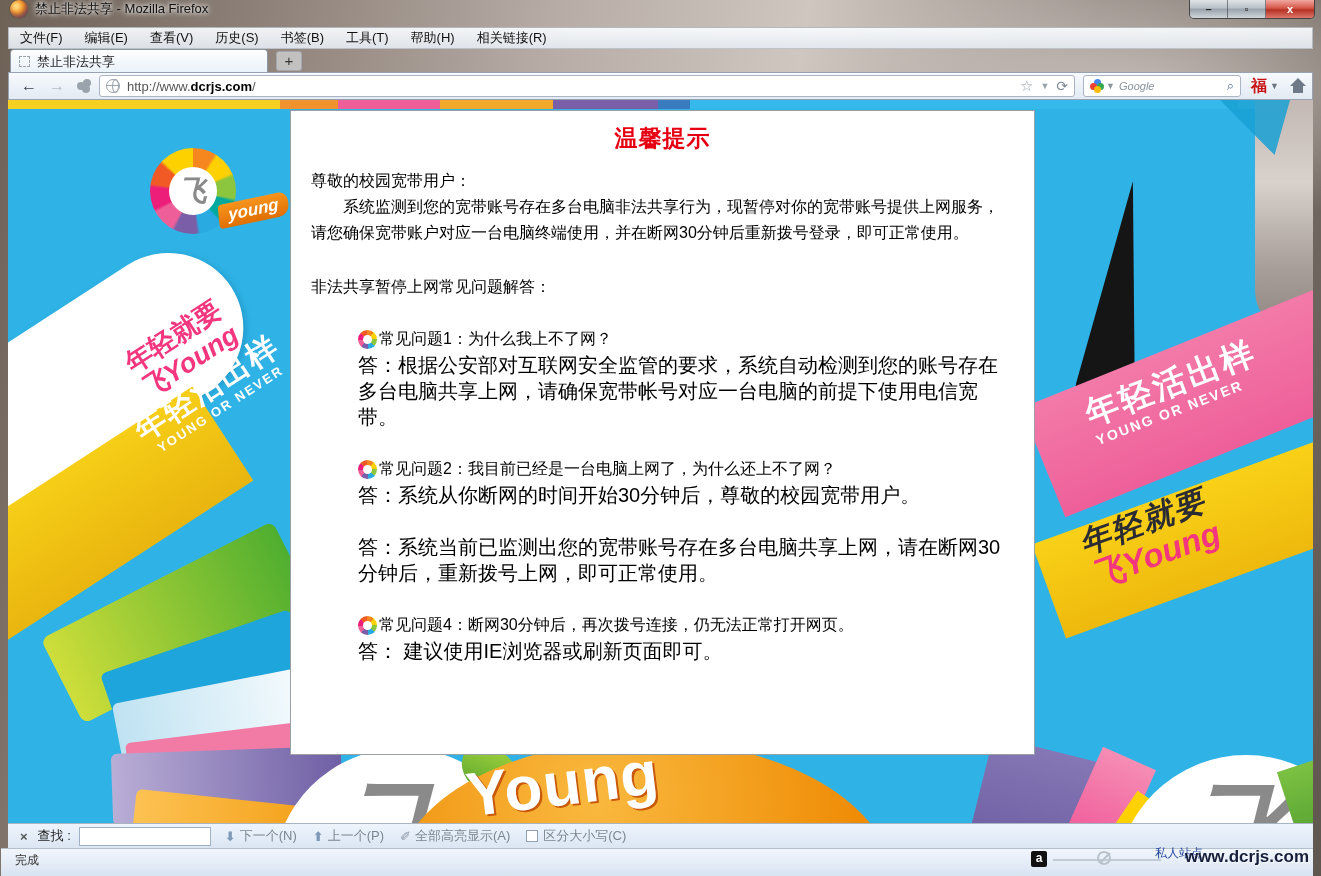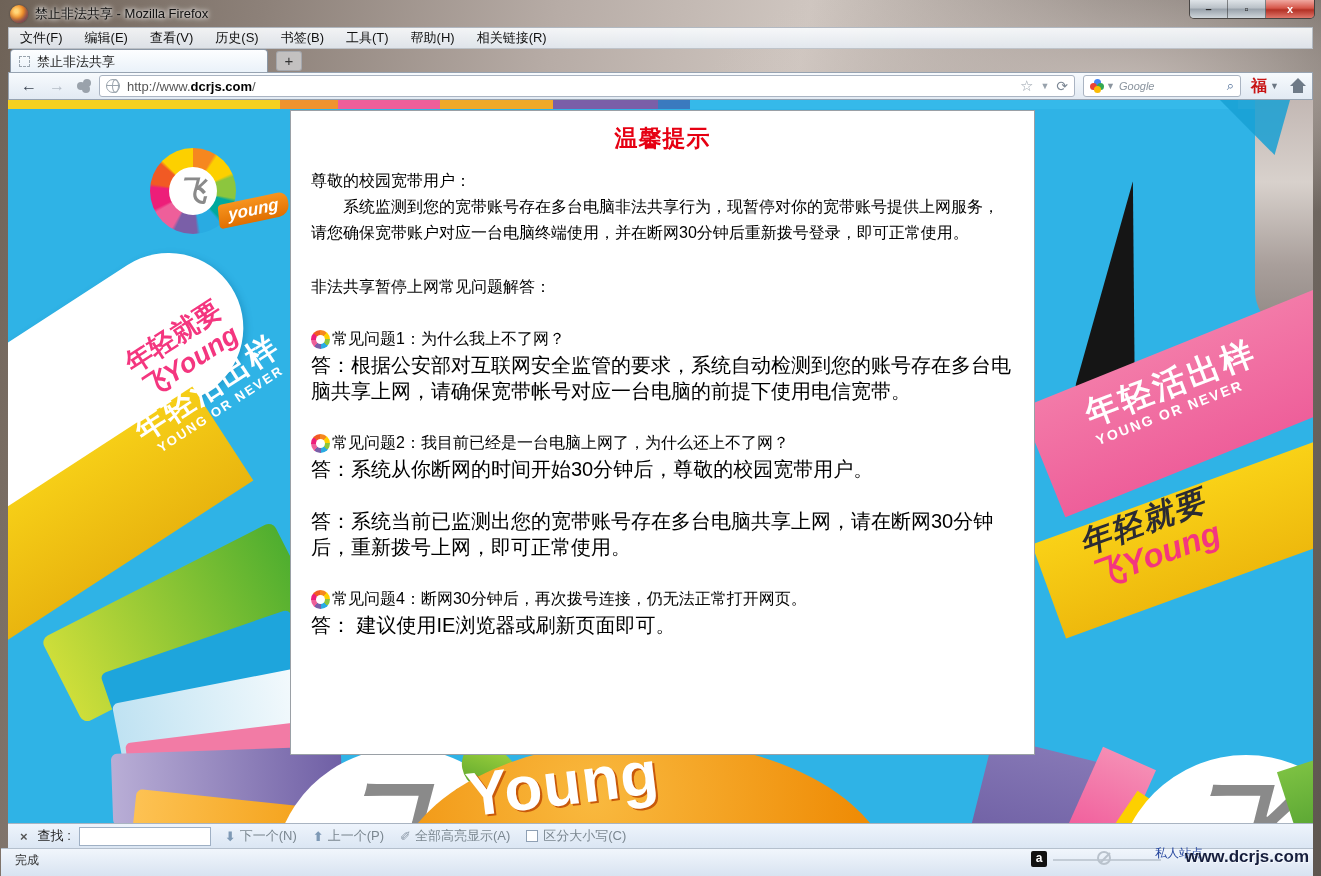--- a/index.html
+++ b/index.html
@@ -7,21 +7,21 @@
     font-family:"Liberation Sans","DejaVu Sans",sans-serif; }
   
   body { background:
     radial-gradient(ellipse 600px 200px at 85% 10%, rgba(210,200,195,.8), rgba(120,110,105,0) 70%),
     radial-gradient(ellipse 500px 180px at 30% 95%, rgba(90,80,78,.9), rgba(60,55,52,0) 75%),
     linear-gradient(100deg,#6e6257 0%, #8d8179 18%, #b7aca6 38%, #cfc6c0 55%, #8f8680 75%, #5e564f 100%); }
 
   .win { position:absolute; inset:0; }
 
   
-  .titlebar { position:absolute; left:0; top:0; width:100%; height:28px; display:flex; align-items:center; padding-left:10px; }
+  .titlebar { position:absolute; left:0; top:0; width:100%; height:28px; display:flex; align-items:flex-start; padding-left:10px; }
   .fx-icon { width:18px; height:18px; border-radius:50%;
     background: radial-gradient(circle at 35% 35%, #ffd77b 10%, #f98e1d 45%, #d8560c 75%, #8c3c0a 100%);
     box-shadow: inset -2px -3px 4px rgba(40,60,150,.55), 0 0 2px rgba(0,0,0,.4); margin-right:7px; }
   .title-text { font-size:13px; color:#111; text-shadow:0 0 6px #fff,0 0 4px #fff; }
   .winbtns { position:absolute; right:6px; top:0; display:flex; height:19px;
     border:1px solid rgba(30,30,30,.65); border-top:none; border-radius:0 0 5px 5px; overflow:hidden; }
   .winbtn { width:38px; height:100%; display:flex; align-items:center; justify-content:center;
     background:linear-gradient(#dfe4e8 0%,#b9c0c7 45%,#98a1aa 50%,#cfd6db 100%);
     border-right:1px solid rgba(40,40,40,.5); color:#222; font-size:11px; font-weight:bold; cursor:pointer; }
   .winbtn.close { width:48px; border-right:none;
@@ -149,21 +149,21 @@
   .yellow-rib-text { position:absolute; left:46px; top:0px; transform:rotate(0deg); line-height:1.1; }
   .yrt1 { color:#2b2b33; font-size:31px; font-weight:bold; font-style:italic; letter-spacing:2px; }
   .yrt2 { font-size:33px; font-weight:bold; font-style:italic; color:#f4367f; }
 
   
   .panel { position:absolute; left:282px; top:10px; width:745px; height:645px; background:#fff;
     border:1px solid #9aa0a6; padding:12px 20px 0 20px; }
   .panel-title { text-align:center; color:#e60012; font-size:23px; font-weight:bold; letter-spacing:1px; margin-bottom:14px; }
   .ptext { font-size:16px; line-height:26px; color:#000; }
   .indent { text-indent:2em; } .gap-lg { height:28px; }
-  .faq-block { margin-top:26px; }
+  .faq-block { margin-top:26px;margin-left:47px; }
   .faq-q { font-size:16px; line-height:26px; color:#000; display:flex; align-items:center; }
   .pinwheel { width:19px; height:19px; border-radius:50%; flex:none; margin-right:2px; position:relative;
     background:conic-gradient(#f6871f 0 40deg,#fdd000 40deg 85deg,#8cc63e 85deg 130deg,#29abe2 130deg 175deg,#7a5fa8 175deg 220deg,#ee5f9a 220deg 265deg,#ed1e79 265deg 310deg,#f15a24 310deg 360deg); }
   .pinwheel:after { content:""; position:absolute; left:5px; top:5px; width:9px; height:9px; border-radius:50%; background:#fff; }
   .faq-a { font-size:20px; line-height:26px; color:#000000; }
 
   
   .findbar { position:absolute; left:8px; right:8px; top:823px; height:25px;
     background:linear-gradient(#eef4fc,#dbe6f3); border-top:1px solid #a9b4c2; display:flex; align-items:center; font-size:13px; color:#222; }
   .find-close { padding:0 10px 0 12px; color:#555; font-size:13px; font-weight:bold; cursor:pointer; }

